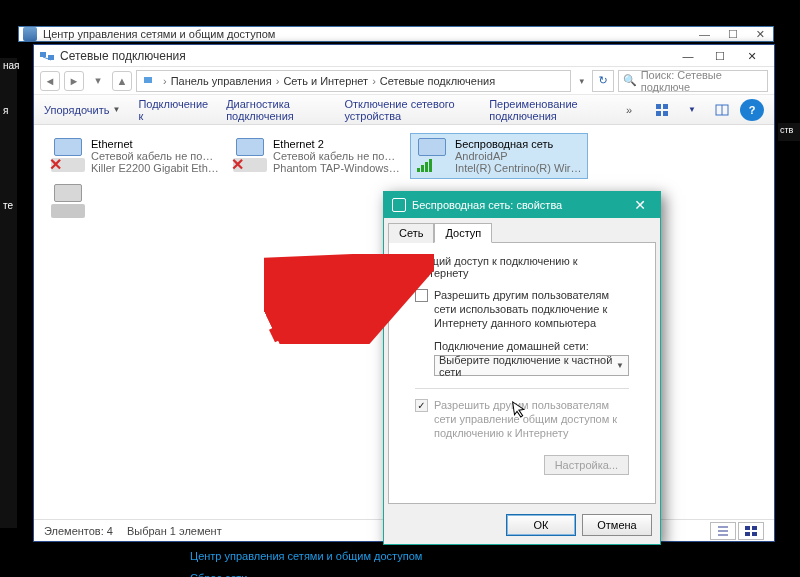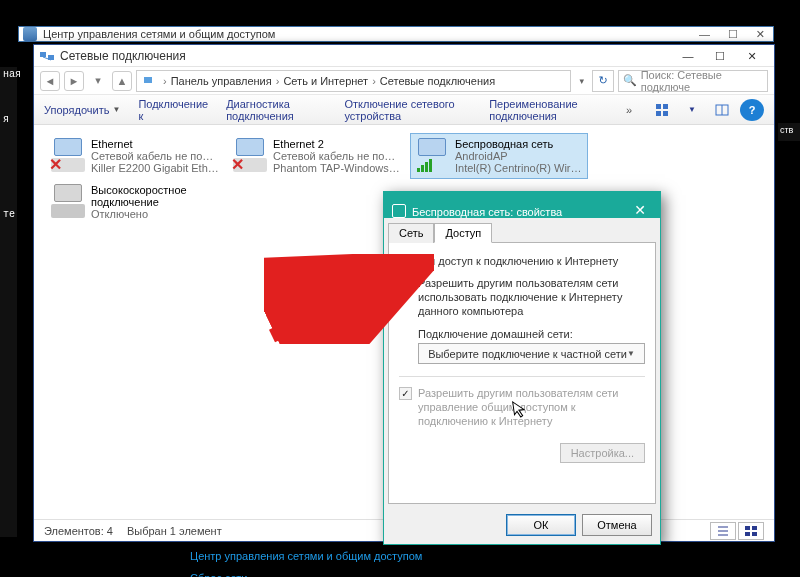--- a/index.html
+++ b/index.html
@@ -29,25 +29,24 @@
     background: linear-gradient(#6fa1d1, #3c72af);
     border-radius: 2px;
   }
   .bg-window .ctrls {
     margin-left: auto; display: flex; gap: 18px;
     padding-right: 8px; color: #555;
   }
   
   .left-strip {
     position: absolute;
-    left: 0; top: 67px;
+    left: 0; top: 58px;
     width: 17px; height: 470px;
     background: #111;
     color: #fff;
-    font-family: Liberation Mono, monospace;
   }
   .left-strip div { font-size: 10px; padding: 2px 3px; }
   
   .main-window {
     position: absolute;
     left: 33px; top: 44px;
     width: 742px; height: 498px;
     background: #fff;
     border: 1px solid #2b4c8c;
     display: flex; flex-direction: column;
@@ -213,21 +212,21 @@
     width: 278px; height: 354px;
     border: 1px solid #1aaa9a;
     background: #f0f0f0;
     box-shadow: 4px 4px 14px rgba(0,0,0,0.5);
     display: flex; flex-direction: column;
   }
   .dlg-title {
     height: 26px;
     background: #1aaa9a;
     color: #fff;
-    display: flex; align-items: flex-end;
+    display: flex; align-items: center;
     padding: 0 8px;
     font-size: 11px;
   }
   .dlg-title .wi-ic {
     width: 14px; height: 14px; margin-right: 6px;
     border: 1px solid #fff; border-radius: 2px;
     display: inline-block;
   }
   .dlg-title .close {
     margin-left: auto; font-size: 14px; cursor: pointer;
@@ -252,21 +251,21 @@
   .dlg-tabs .tab.active {
     background: #fff;
     z-index: 2;
     border-bottom: 1px solid #fff;
   }
   .dlg-body {
     margin: 0 4px 4px;
     background: #fff;
     border: 1px solid #b5b5b5;
     flex: 1;
-    padding: 12px 10px;
+    padding: 12px 26px;
     font-size: 11px; color: #333;
   }
   .section-title { margin-bottom: 10px; }
   .chk-row {
     display: flex; gap: 6px;
     margin-bottom: 10px;
   }
   .chk {
     width: 13px; height: 13px; border: 1px solid #888;
     background: #fff; flex-shrink: 0;
@@ -486,24 +485,20 @@
       <div class="conn-text">
         <div class="t1">Беспроводная сеть</div>
         <div class="t2">AndroidAP</div>
         <div class="t3">Intel(R) Centrino(R) Wireles...</div>
       </div>
     </div>
     <div class="conn-item" style="width:180px">
       <div class="conn-icon">
         <div class="monitor" style="background:#d7d7d7;border-color:#999"></div>
         <div class="plug" style="background:#c8c8c8"></div>
-      </div>
-      <div class="conn-text">
-        <div class="t1" style="white-space:normal;line-height:1.1">Высокоскоростное подключение</div>
-        <div class="t2">Отключено</div>
       </div>
     </div>
   </div>
 
   <div class="status-bar">
     <span>Элементов: 4</span>
     <span>Выбран 1 элемент</span>
     <div class="right-icons">
       <span class="view-btn">
         <svg width="14" height="12">

